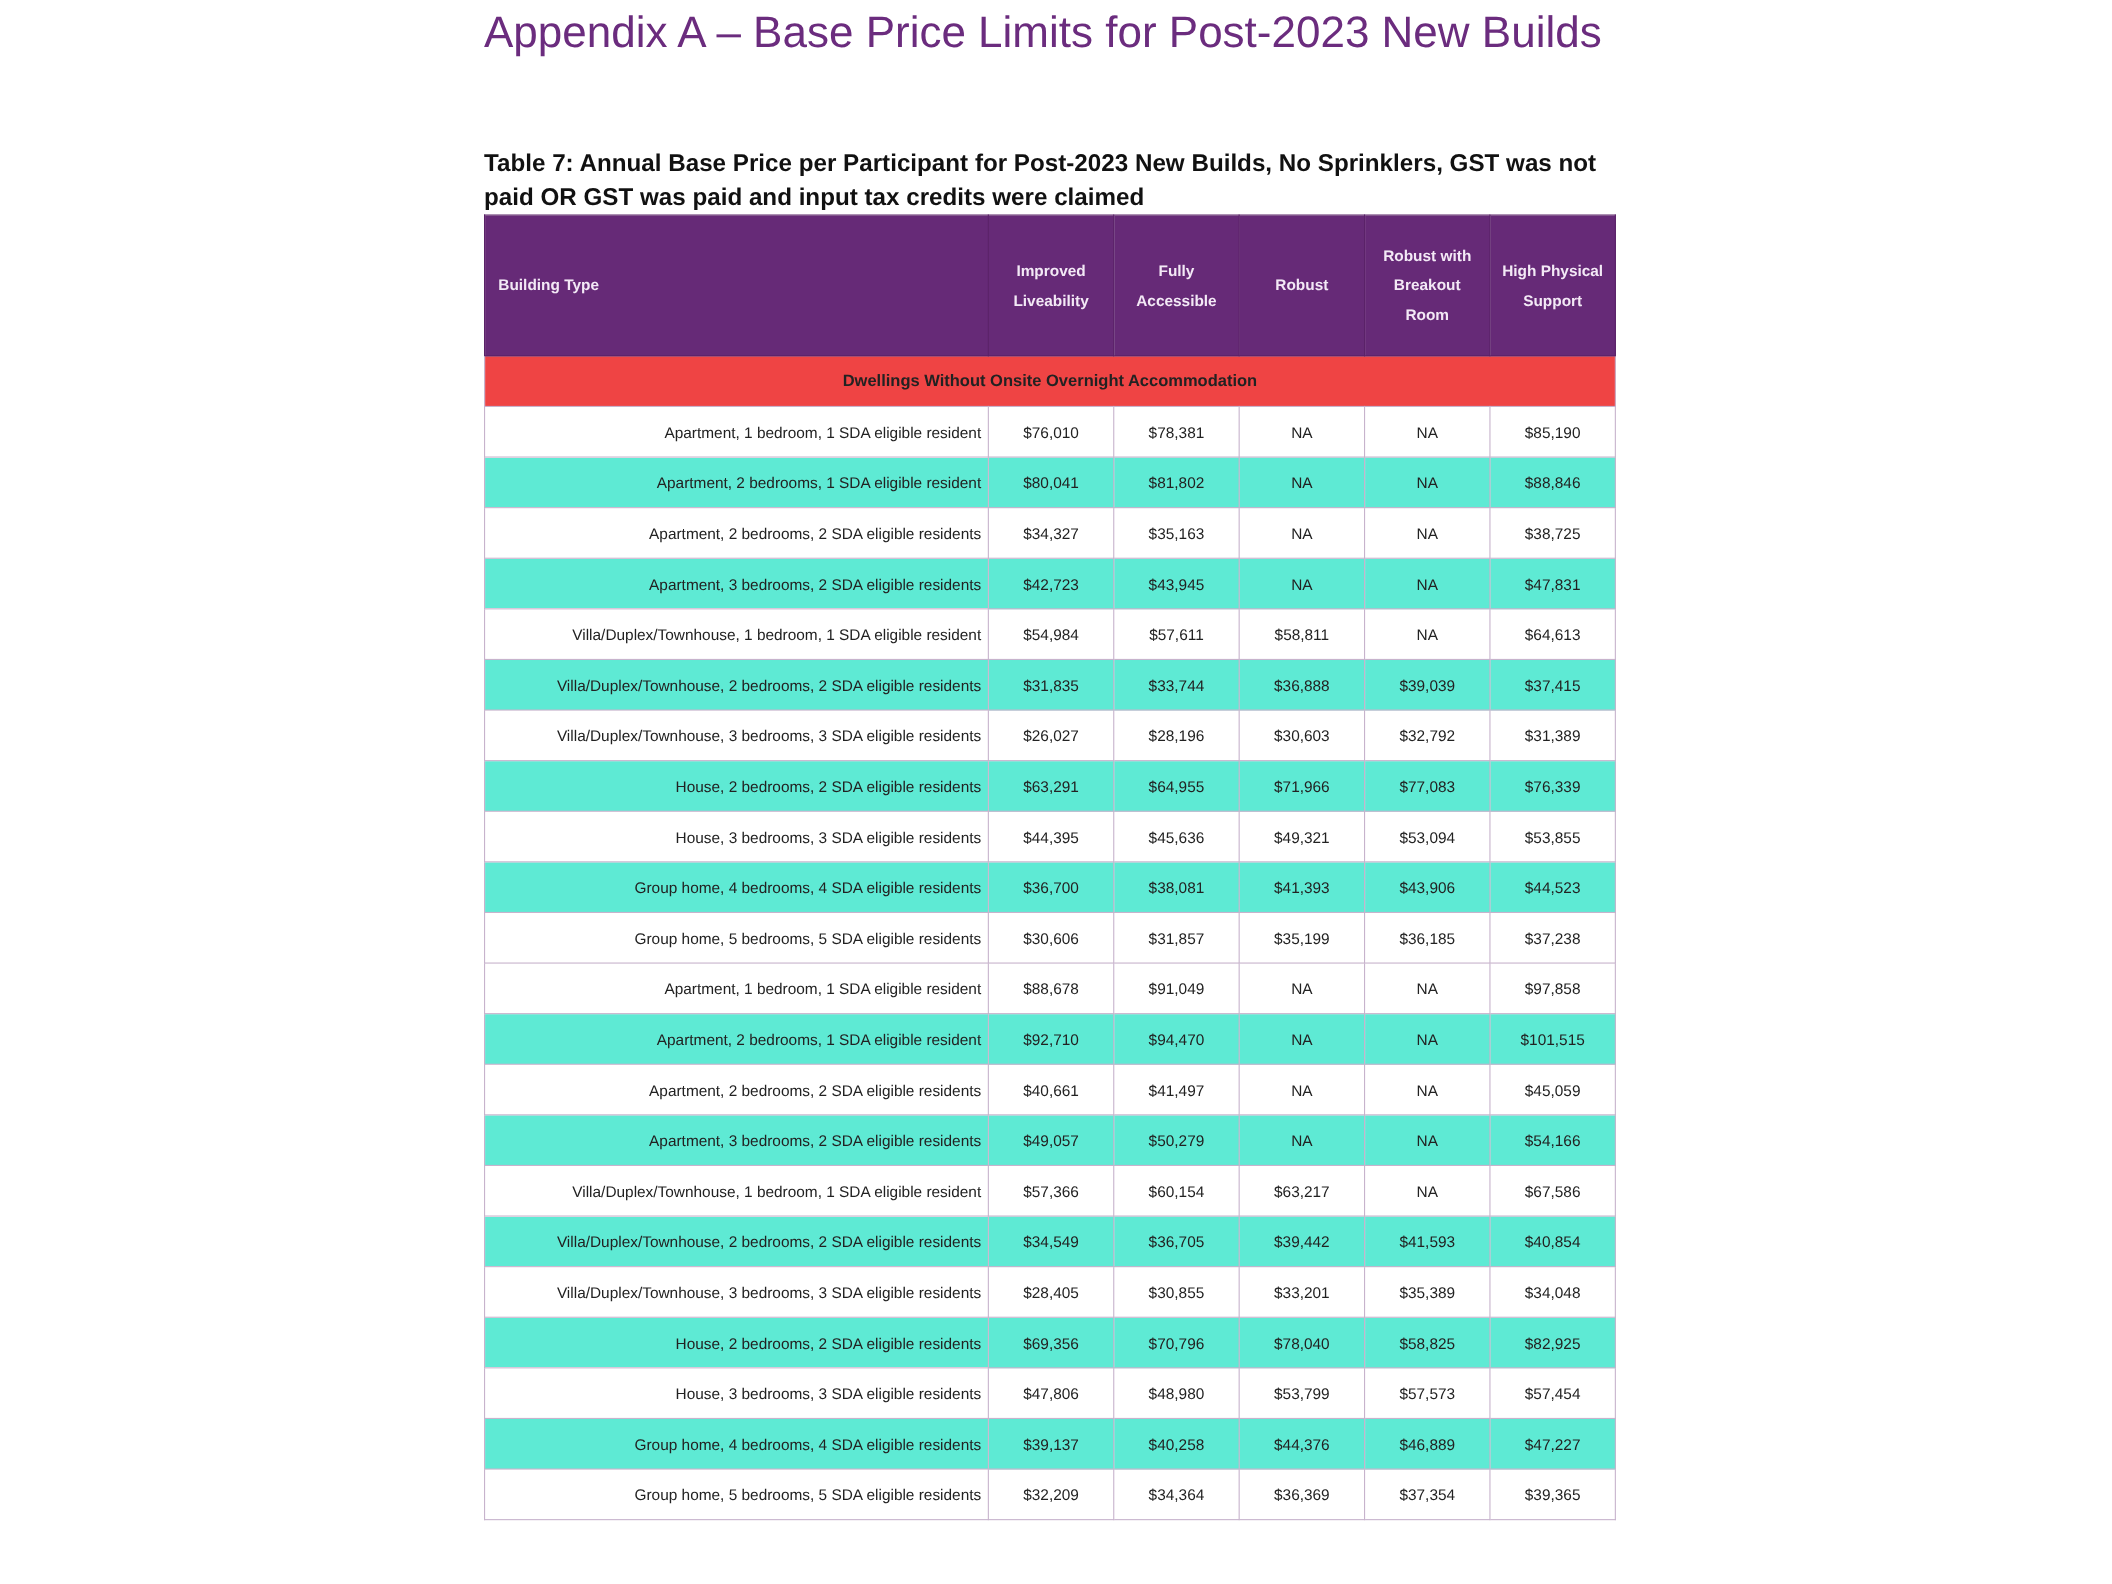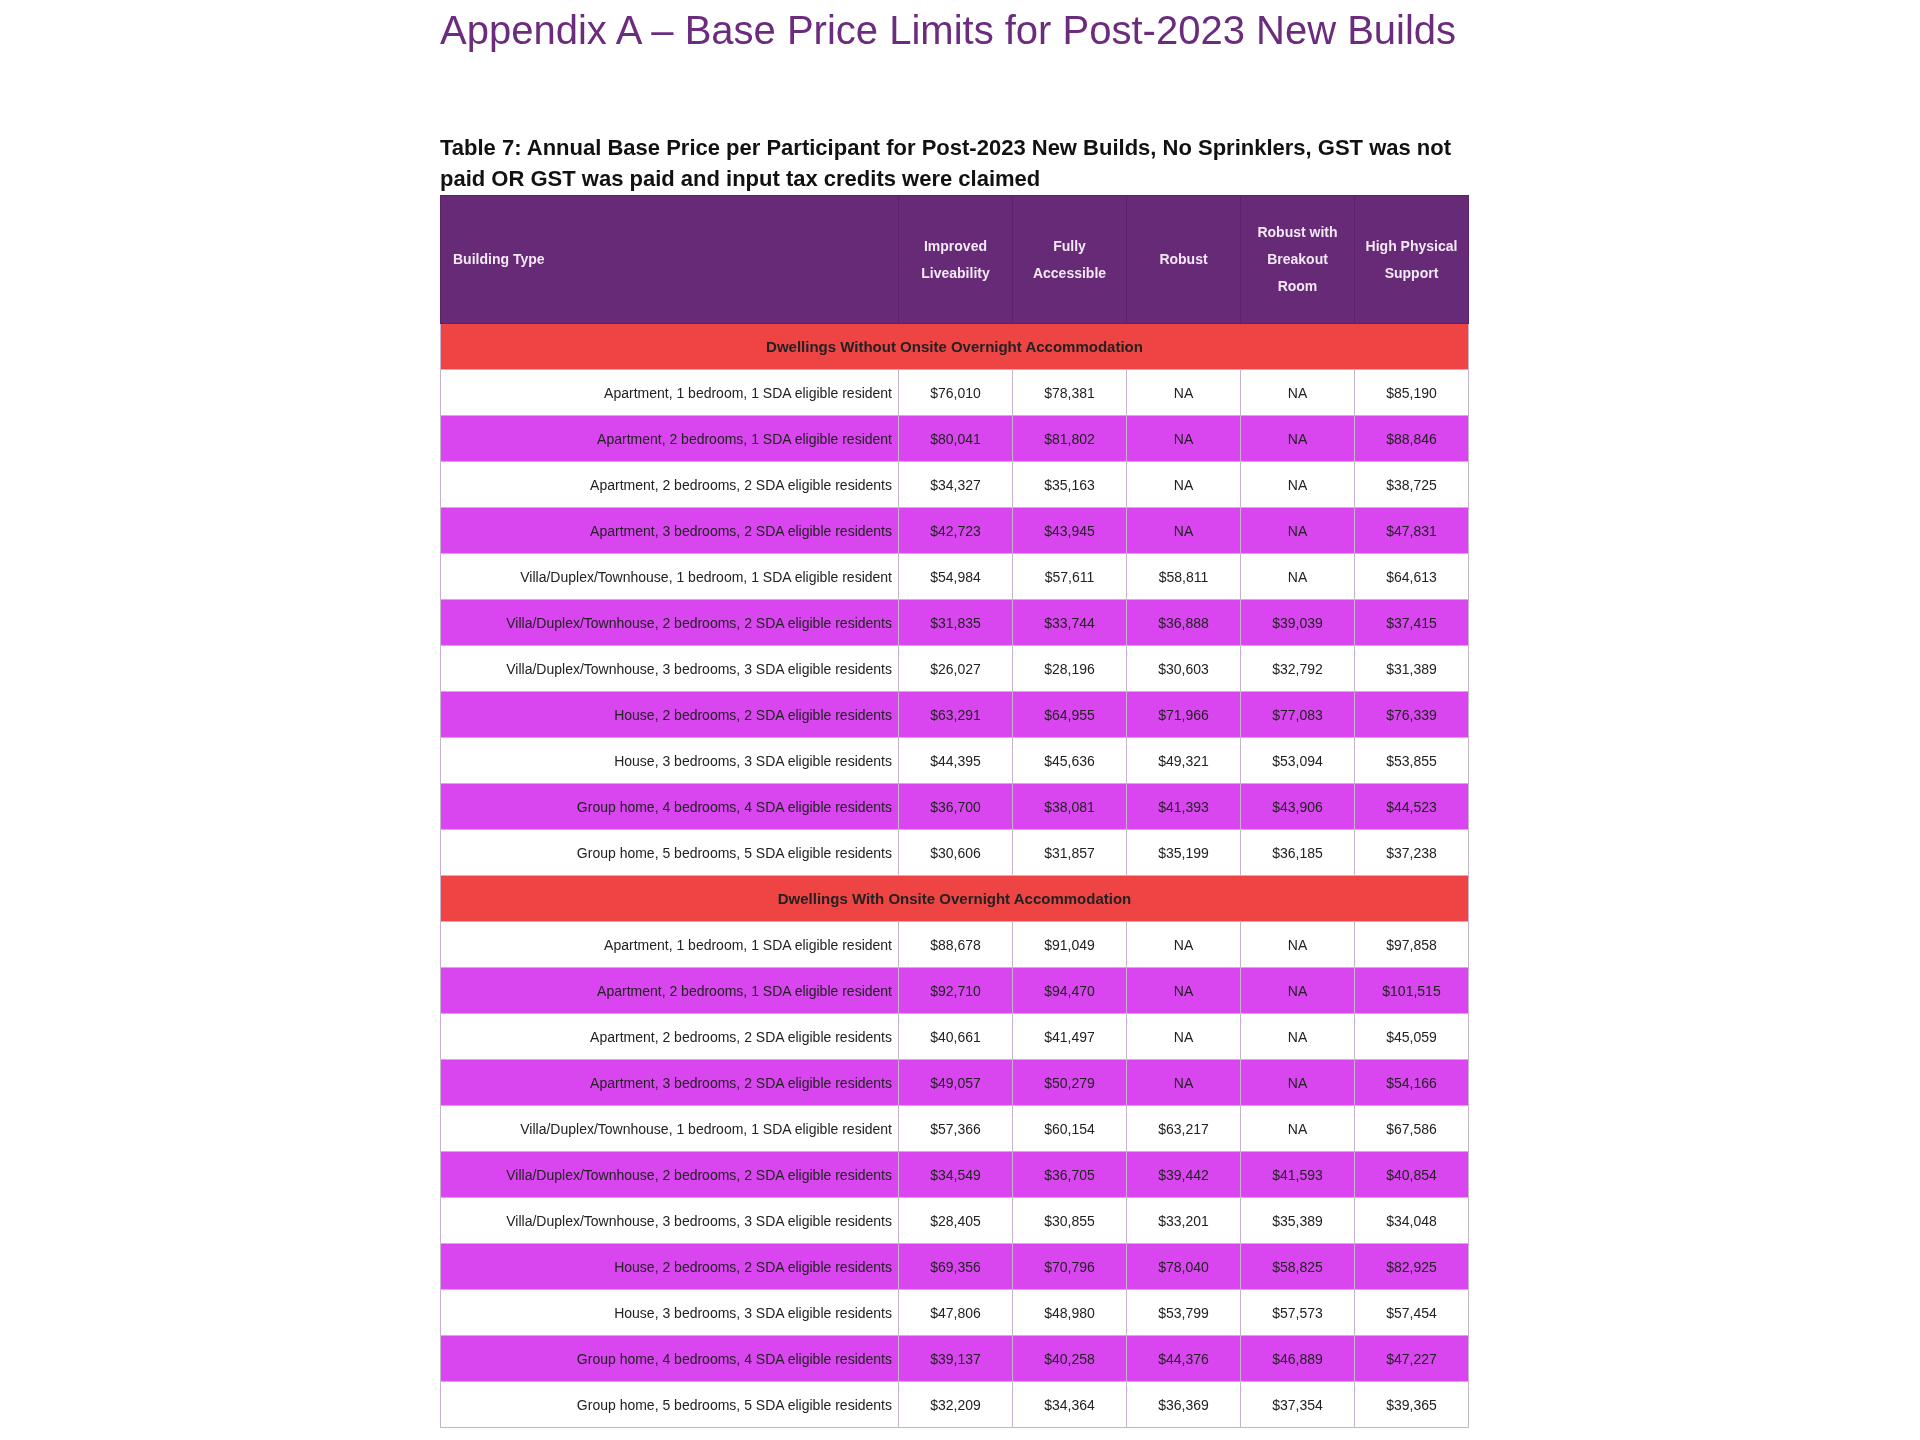--- a/index.html
+++ b/index.html
@@ -28,21 +28,21 @@
       background: #662a77; color: #f3e9f6; font-weight: bold; font-size: 14px;
       line-height: 27px; height: 127px; border: 1px solid #5a2268; padding: 0 6px;
       text-align: center; vertical-align: middle;
     }
     .price-table thead th.first { text-align: left; padding-left: 12px; }
     .price-table td {
       height: 45px; padding: 0 6px; border: 1.5px solid #c7b3cc; text-align: center;
       vertical-align: middle;
     }
     .price-table td.label { text-align: right; padding-left: 12px; white-space: nowrap; overflow: hidden; }
-    .price-table tr.alt td { background: #d946ef; }
+    .price-table tr.alt td { background: #5eead4; }
     .price-table tr.plain td { background: #ffffff; }
     .price-table tr.section td {
       background: #ef4444; font-weight: bold; font-size: 15px; height: 45px; margin-left: 36px;
     }
   </style>
 </head>
 <body>
 
 <h1 class="page-title">Appendix A – Base Price Limits for Post-2023 New Builds</h1>
 <p class="table-caption">Table 7: Annual Base Price per Participant for Post-2023 New Builds, No Sprinklers, GST was not paid OR GST was paid and input tax credits were claimed</p>
@@ -151,23 +151,20 @@
         <td>$44,523</td>
       </tr>
       <tr class="plain">
         <td class="label">Group home, 5 bedrooms, 5 SDA eligible residents</td>
         <td>$30,606</td>
         <td>$31,857</td>
         <td>$35,199</td>
         <td>$36,185</td>
         <td>$37,238</td>
       </tr>
-      <tr class="section">
-        <td colspan="6">Dwellings With Onsite Overnight Accommodation</td>
-      </tr>
       <tr class="plain">
         <td class="label">Apartment, 1 bedroom, 1 SDA eligible resident</td>
         <td>$88,678</td>
         <td>$91,049</td>
         <td>NA</td>
         <td>NA</td>
         <td>$97,858</td>
       </tr>
       <tr class="alt">
         <td class="label">Apartment, 2 bedrooms, 1 SDA eligible resident</td>

